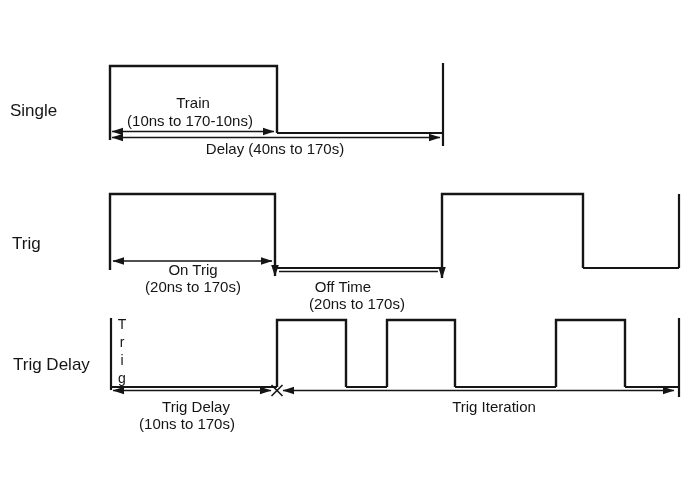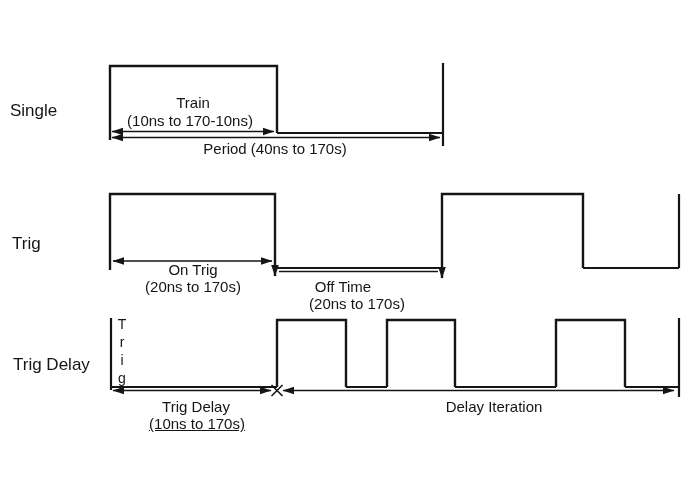--- a/index.html
+++ b/index.html
@@ -90,27 +90,27 @@
       <g stroke-width="1.6">
         <line x1="271.5" y1="385" x2="282.5" y2="396"></line>
         <line x1="271.5" y1="396" x2="282.5" y2="385"></line>
       </g>
     </g>
   </svg>
 
   <div class="lbl row-label" style="left:10px; top:101px;">Single</div>
   <div class="lbl anno centered" style="left:193px; top:95px;">Train</div>
   <div class="lbl anno centered" style="left:190px; top:113px;">(10ns to 170-10ns)</div>
-  <div class="lbl anno centered" style="left:275px; top:141px;">Period (40ns to 170s)</div>
+  <div class="lbl anno centered" style="left:275px; top:141px;">Delay (40ns to 170s)</div>
 
   <div class="lbl row-label" style="left:12px; top:234px;">Trig</div>
   <div class="lbl anno centered" style="left:193px; top:262px;">On Trig</div>
   <div class="lbl anno centered" style="left:193px; top:279px;">(20ns to 170s)</div>
   <div class="lbl anno centered" style="left:343px; top:279px;">Off Time</div>
   <div class="lbl anno centered" style="left:357px; top:296px;">(20ns to 170s)</div>
 
   <div class="lbl row-label" style="left:13px; top:355px;">Trig Delay</div>
   <div class="vertical-text" style="left:114px; top:316px; height:74px;">Trig</div>
   <div class="lbl anno centered" style="left:196px; top:399px;">Trig Delay</div>
-  <div class="lbl anno centered" style="left:197px; top:416px;text-decoration:underline;">(10ns to 170s)</div>
-  <div class="lbl anno centered" style="left:494px; top:399px;">Delay Iteration</div>
+  <div class="lbl anno centered" style="left:187px; top:416px;">(10ns to 170s)</div>
+  <div class="lbl anno centered" style="left:494px; top:399px;">Trig Iteration</div>
 
 </div>
 
 </body></html>

